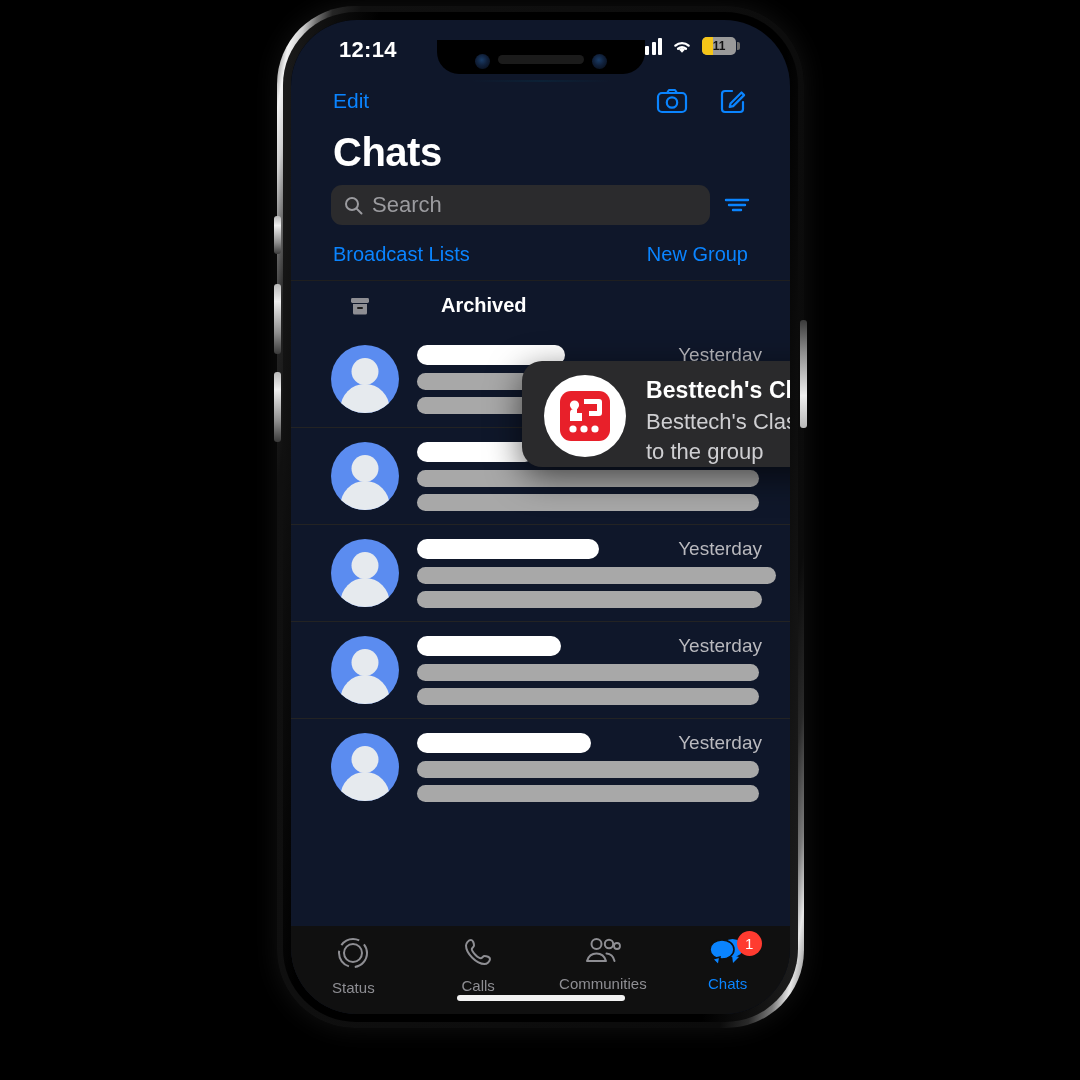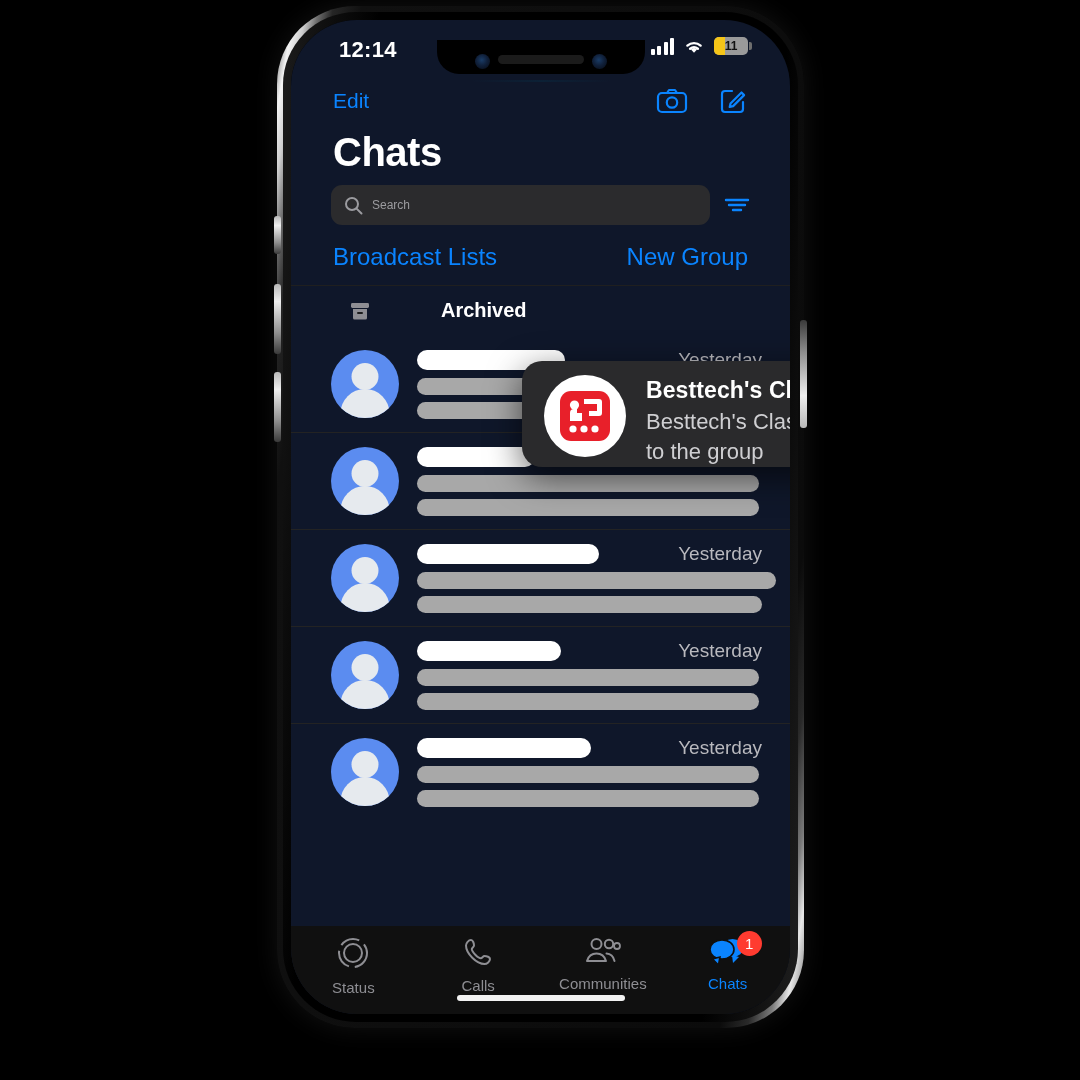--- a/index.html
+++ b/index.html
@@ -48,21 +48,21 @@
   }
   .speaker{ position:absolute; left:50%; transform:translateX(-50%); top:15px;
     width:86px; height:9px; border-radius:5px; background:#1b1b1b; }
   .cam-dot{ position:absolute; top:14px; width:15px; height:15px; border-radius:50%;
     background:radial-gradient(circle at 45% 40%,#1a3c66 0%,#10203a 45%,#060a12 100%); }
   .cam-left{ left:38px; } .cam-right{ right:38px; }
   .notch-glow{ position:absolute; left:34px; right:34px; top:40px; height:2px;
     background:linear-gradient(90deg,transparent,#0c2136,transparent); }
 
   
-  .statusbar{ position:absolute; top:0; left:0; right:0; height:56px; z-index:35; }
+  .statusbar{ position:absolute; top:0; left:0; right:12px; height:56px; z-index:35; }
   .sb-time{ position:absolute; left:48px; top:17px; color:#fff; font-size:22px; font-weight:700; letter-spacing:.3px; }
   .sb-right{ position:absolute; right:42px; top:17px; display:flex; align-items:center; gap:8px; }
   .sig{ display:flex; align-items:flex-end; gap:2.5px; height:17px; }
   .sig i{ display:block; width:4px; background:#fff; border-radius:1px; }
   .sig i:nth-child(1){height:6px;} .sig i:nth-child(2){height:9px;}
   .sig i:nth-child(3){height:13px;} .sig i:nth-child(4){height:17px;}
   .batt{ position:relative; width:34px; height:18px; border-radius:5px;
     background:#9a9a9a; display:flex; align-items:center; justify-content:center; }
   .batt .fill{ position:absolute; left:0; top:0; bottom:0; width:11px;
     border-top-left-radius:5px; border-bottom-left-radius:5px; background:#f5c518; }
@@ -74,25 +74,25 @@
   .app{ position:absolute; inset:0; background:#0f172a; padding-top:56px; color:#fff; }
   .navbar{ height:50px; display:flex; align-items:center; justify-content:space-between; padding:0 42px; }
   .edit{ color:#0a84ff; font-size:21px; }
   .nav-icons{ display:flex; align-items:center; gap:30px; }
   .ic{ display:block; }
   .page-title{ font-size:40px; font-weight:700; padding:4px 42px 10px; letter-spacing:-.5px; }
 
   .searchrow{ display:flex; align-items:center; gap:14px; padding:0 40px; }
   .searchbox{ flex:1; height:40px; background:#2b2b2d; border-radius:11px;
     display:flex; align-items:center; gap:9px; padding:0 13px; }
-  .search-ph{ color:#9b9b9f; font-size:12px;text-align:center; }
+  .search-ph{ color:#9b9b9f; font-size:22px;text-align:center; }
   .filter-ic{ width:26px; }
 
   .quickrow{ display:flex; justify-content:space-between; padding:18px 42px 14px;
-    font-size:24px; color:#0a84ff; border-bottom:1px solid #1f1f1f; }
+    font-size:20px; color:#0a84ff; border-bottom:1px solid #1f1f1f; }
 
   .archived{ display:flex; align-items:center; gap:30px; padding:13px 42px 13px 58px; }
   .archived .lbl{ font-size:20px; font-weight:700; color:#fff;margin-left:40px; }
 
   .chatlist{ position:relative; }
   .chatrow{ display:flex; align-items:center; gap:18px; padding:10px 28px 10px 40px; height:97px; }
   .chatrow + .chatrow{ box-shadow:inset 0 1px 0 #232323; }
   .avatar{ width:68px; height:68px; border-radius:50%; background:#5b8cf0;
     position:relative; overflow:hidden; flex:none; }
   .avatar .head{ position:absolute; left:50%; transform:translateX(-50%); top:13px;

